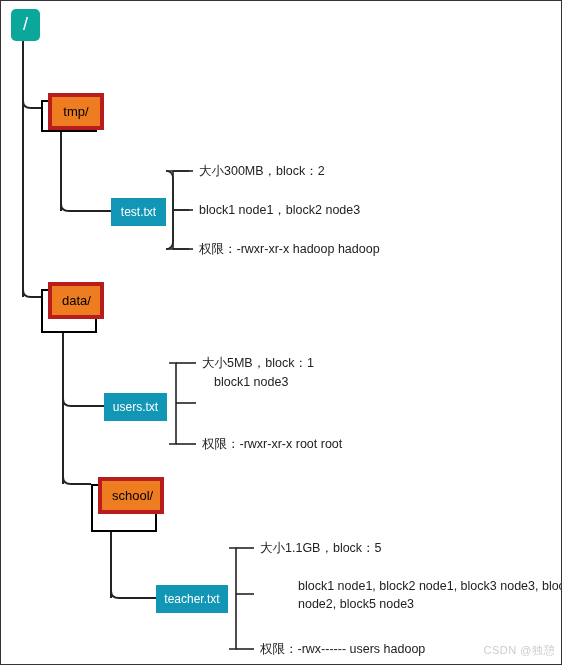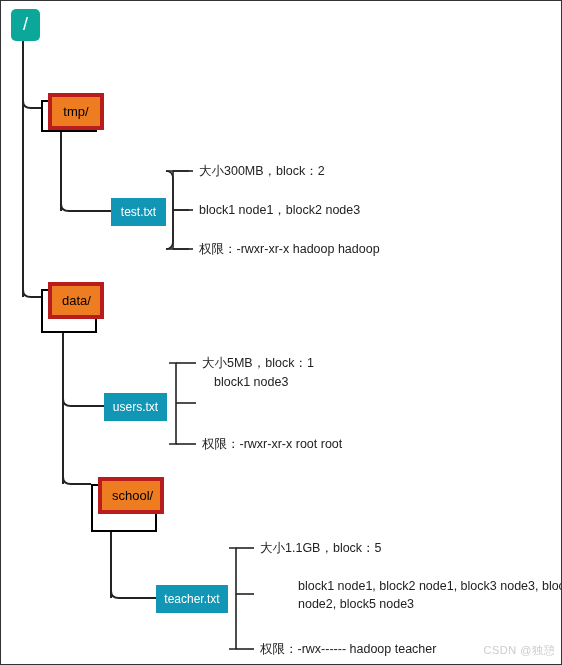--- a/index.html
+++ b/index.html
@@ -159,16 +159,16 @@
   <div class="info" style="left:201px;top:435px;">权限：-rwxr-xr-x root root</div>
 
   <div class="folder-wrap" style="left:97px;top:476px;width:66px;height:48px;">
     <div class="folder-shadow"></div>
     <div class="folder-front">school/</div>
   </div>
 
   <div class="node file" style="left:155px;top:584px;width:72px;">teacher.txt</div>
   <div class="info" style="left:259px;top:539px;">大小1.1GB，block：5</div>
   <div class="info" style="left:259px;top:577px;width:290px;margin-left:38px;">block1 node1, block2 node1, block3 node3, block4 node2, block5 node3</div>
-  <div class="info" style="left:259px;top:640px;">权限：-rwx------ hadoop teacher</div>
+  <div class="info" style="left:259px;top:640px;">权限：-rwx------ users hadoop</div>
 
   <div class="watermark">CSDN @独憩</div>
 </div>
 
 </body></html>

